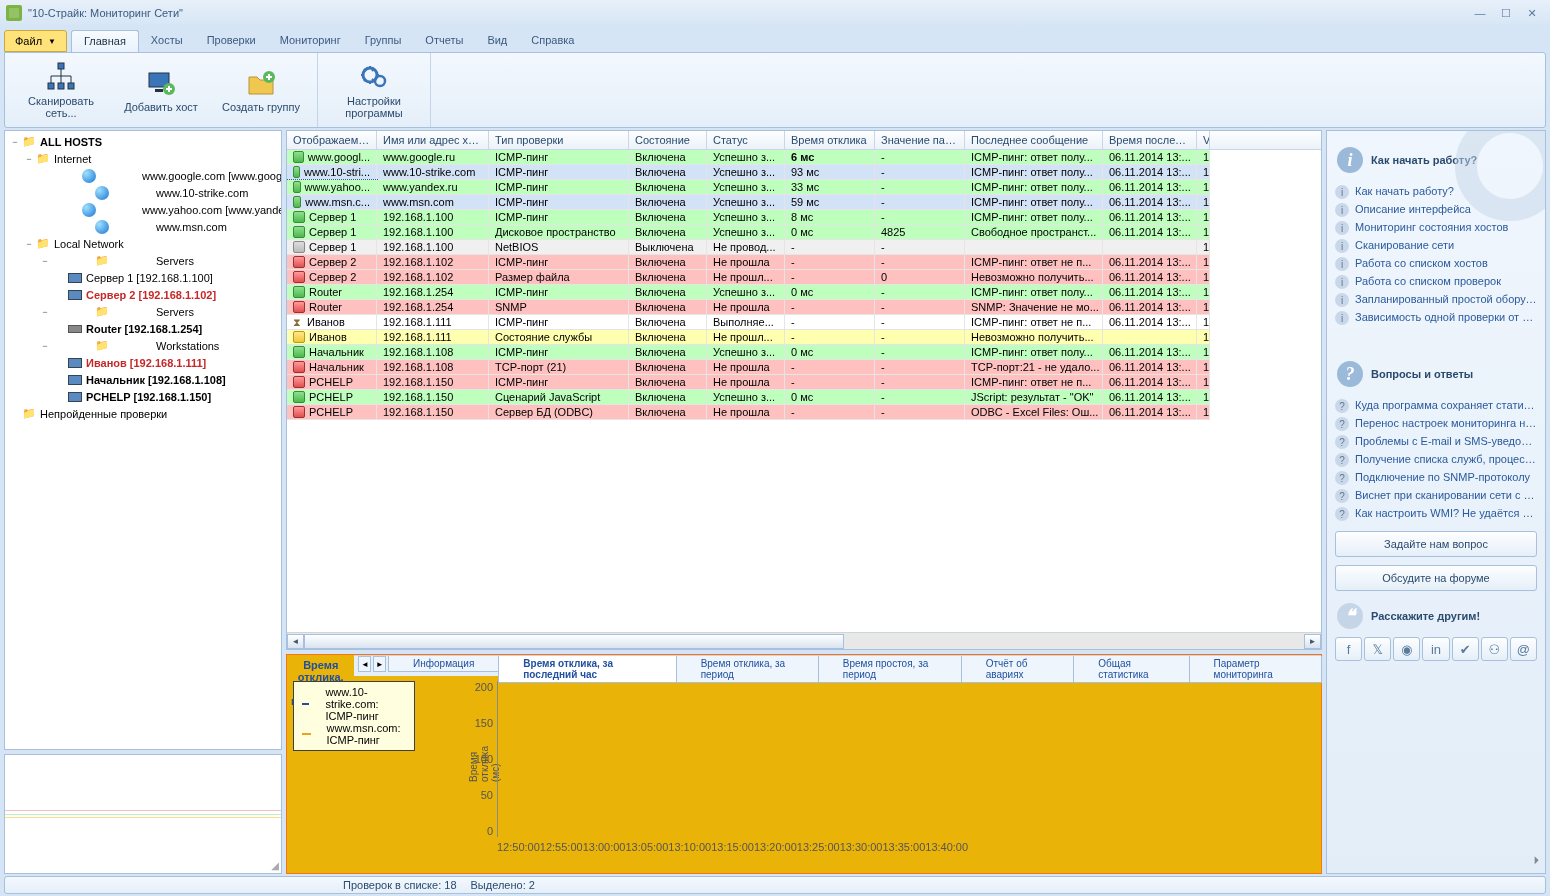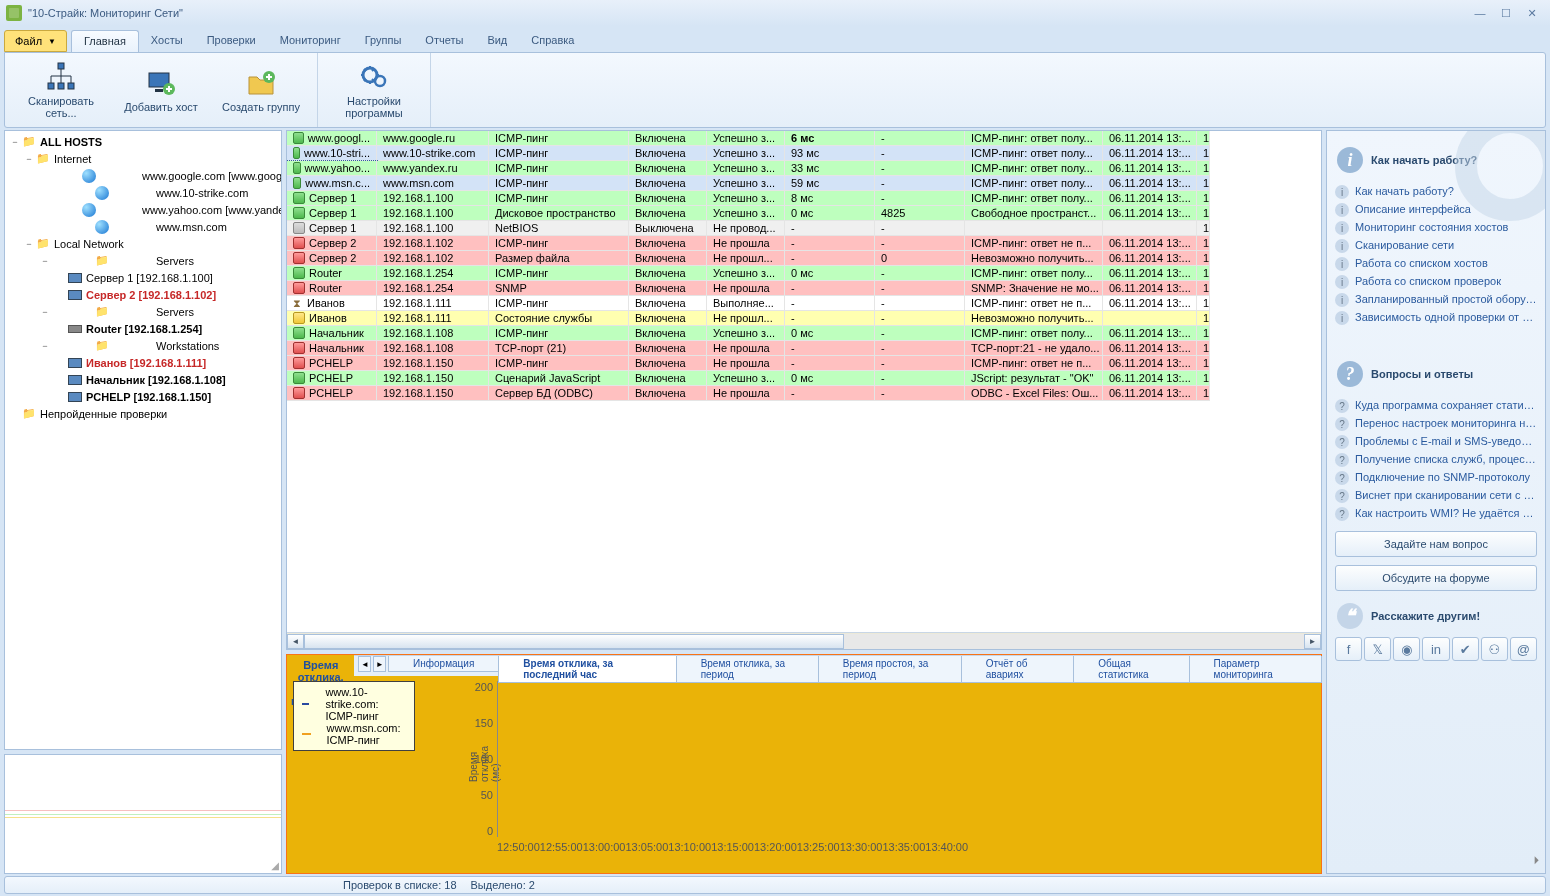--- a/index.html
+++ b/index.html
@@ -305,20 +305,32 @@
     <div class="bl-panel">
       <div class="strip" style="top:55px;background:#f6c0c0;"></div>
       <div class="strip" style="top:59px;background:#c0f0c0;"></div>
       <div class="strip" style="top:62px;background:#f6e08a;"></div>
       <div style="position:absolute;right:2px;bottom:2px;color:#aaa;font-size:10px">◢</div>
     </div>
   </div>
 
   <div class="mid-col">
     <div class="grid-panel">
+      <div class="grid-head" id="ghead">
+          <div class="hc" style="width: 90px;">Отображаемо...</div>
+          <div class="hc" style="width: 112px;">Имя или адрес хо...</div>
+          <div class="hc" style="width: 140px;">Тип проверки</div>
+          <div class="hc" style="width: 78px;">Состояние</div>
+          <div class="hc" style="width: 78px;">Статус</div>
+          <div class="hc" style="width: 90px;">Время отклика</div>
+          <div class="hc" style="width: 90px;">Значение пар...</div>
+          <div class="hc" style="width: 138px;">Последнее сообщение</div>
+          <div class="hc" style="width: 94px;">Время послед...</div>
+          <div class="hc" style="width: 12px;">V</div>
+        </div>
       <div class="grid-body" id="gbody">
           <div class="grid-row">
             <div class="gc st-green" style="width: 90px;">
               <span class="status-sq sq-green"></span>
               <span>www.googl...</span>
             </div>
             <div class="gc st-green" style="width: 112px;">www.google.ru</div>
             <div class="gc st-green" style="width: 140px;">ICMP-пинг</div>
             <div class="gc st-green" style="width: 78px;">Включена</div>
             <div class="gc st-green" style="width: 78px;">Успешно з...</div>

